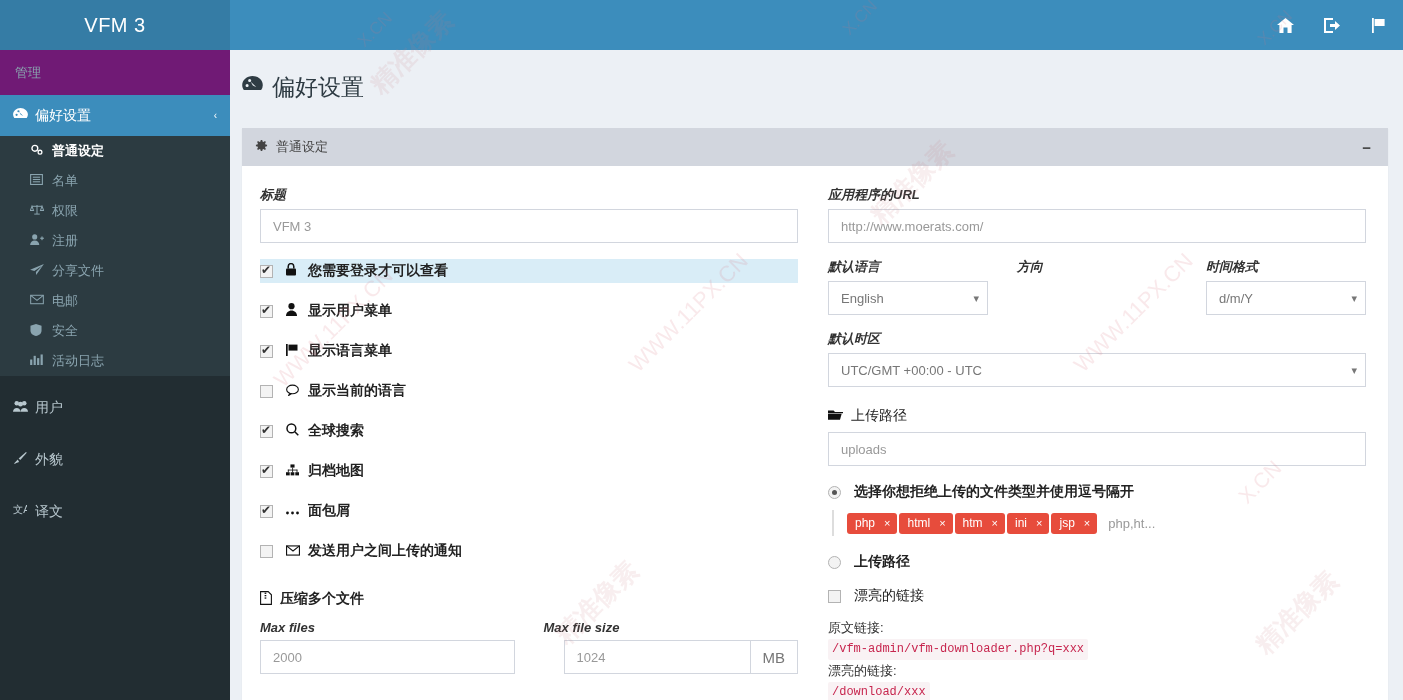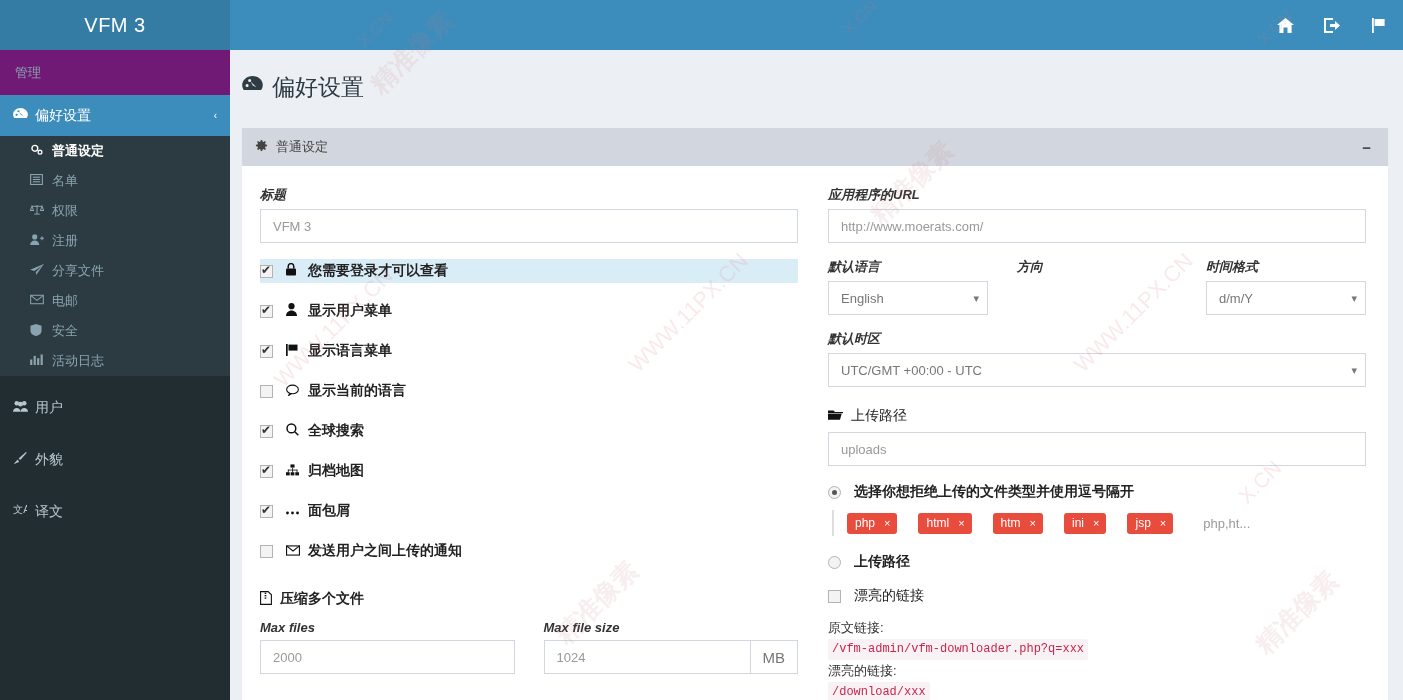--- a/index.html
+++ b/index.html
@@ -242,21 +242,21 @@
   .zip-head {
     margin-top: 27px;
     font-size: 14px; font-weight: bold; color: #222;
     display: flex; align-items: center; gap: 8px;
   }
   .sub2 { display: flex; gap: 29px; margin-top: 12px; }
   .sub2 > div { flex: 1; }
   .sub2 label.fl { font-weight: bold; font-size: 13px; }
 
   .input-group { display: flex; }
-  .input-group .inp { border-right: 0; }
+  .input-group .inp { border-right: 0; margin-left: 20px; }
   .input-group .addon {
     height: 34px;
     border: 1px solid #d2d6de;
     background: #eee;
     display: flex; align-items: center;
     padding: 0 12px;
     font-size: 15px; color: #555;
   }
   .input-group .addon.plain { background: #fff; color: #777; }
 
@@ -289,21 +289,21 @@
     width: 5px; height: 5px;
     border-radius: 50%; background: #555;
   }
 
   .tags-wrap {
     margin-top: 9px;
     margin-left: 4px;
     padding-left: 13px;
     border-left: 2px solid #ddd;
     display: flex; align-items: center;
-    gap: 21px;
+    gap: 2px;
     min-height: 26px;
   }
   .tag {
     background: #e74c3c;
     color: #fff;
     font-size: 12px;
     padding: 3px 7px 4px 8px;
     border-radius: 3px;
     display: inline-flex; align-items: center;
     gap: 9px;

